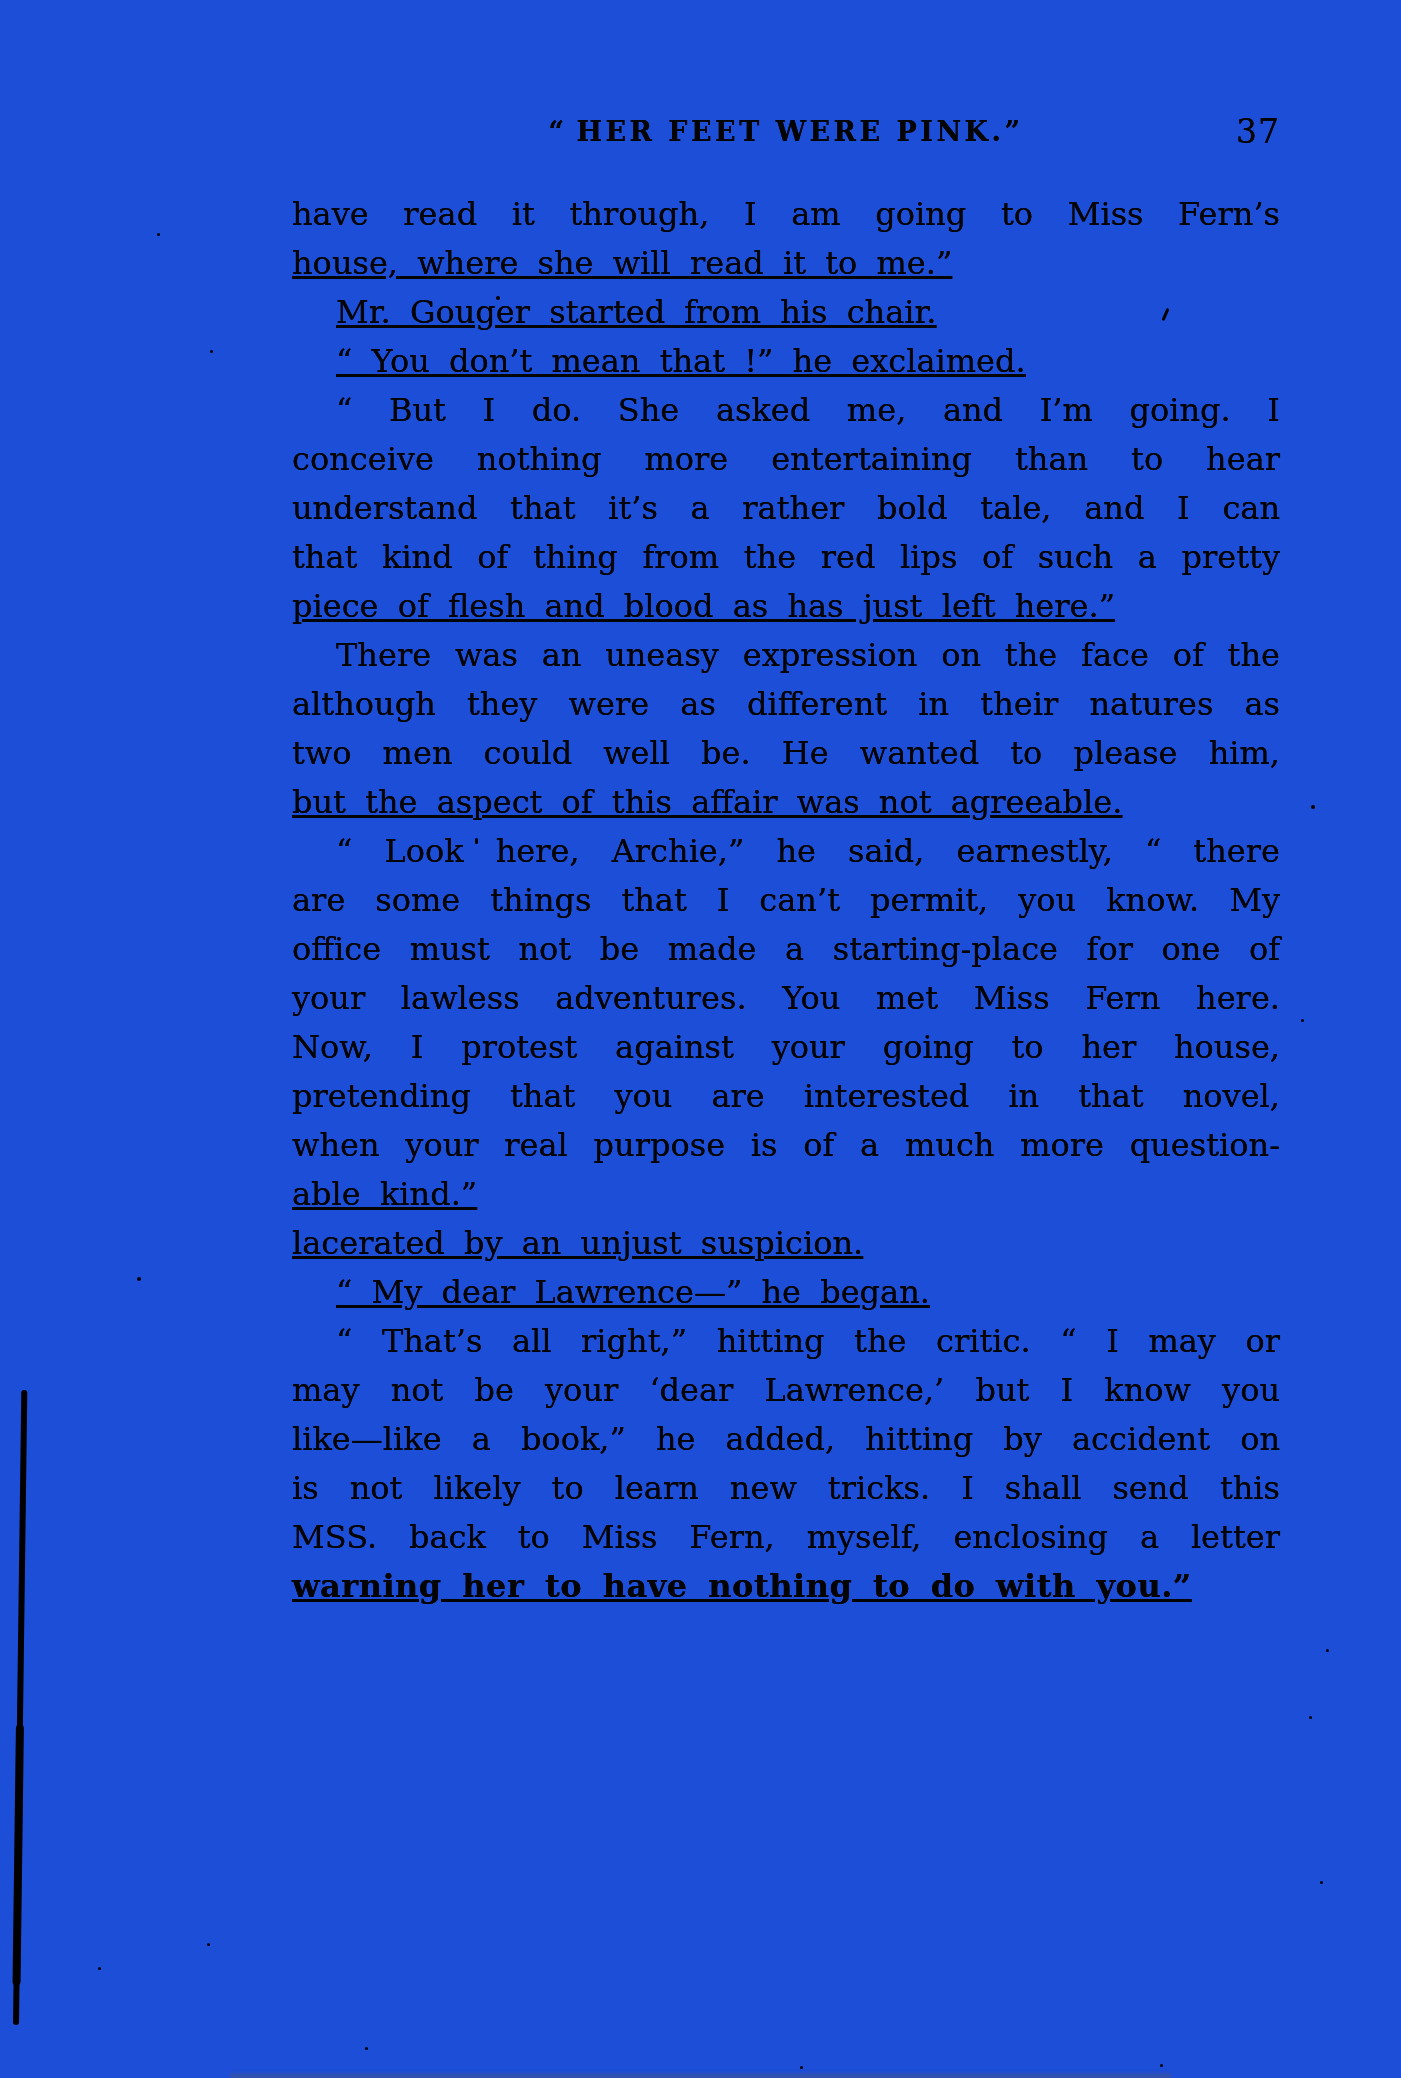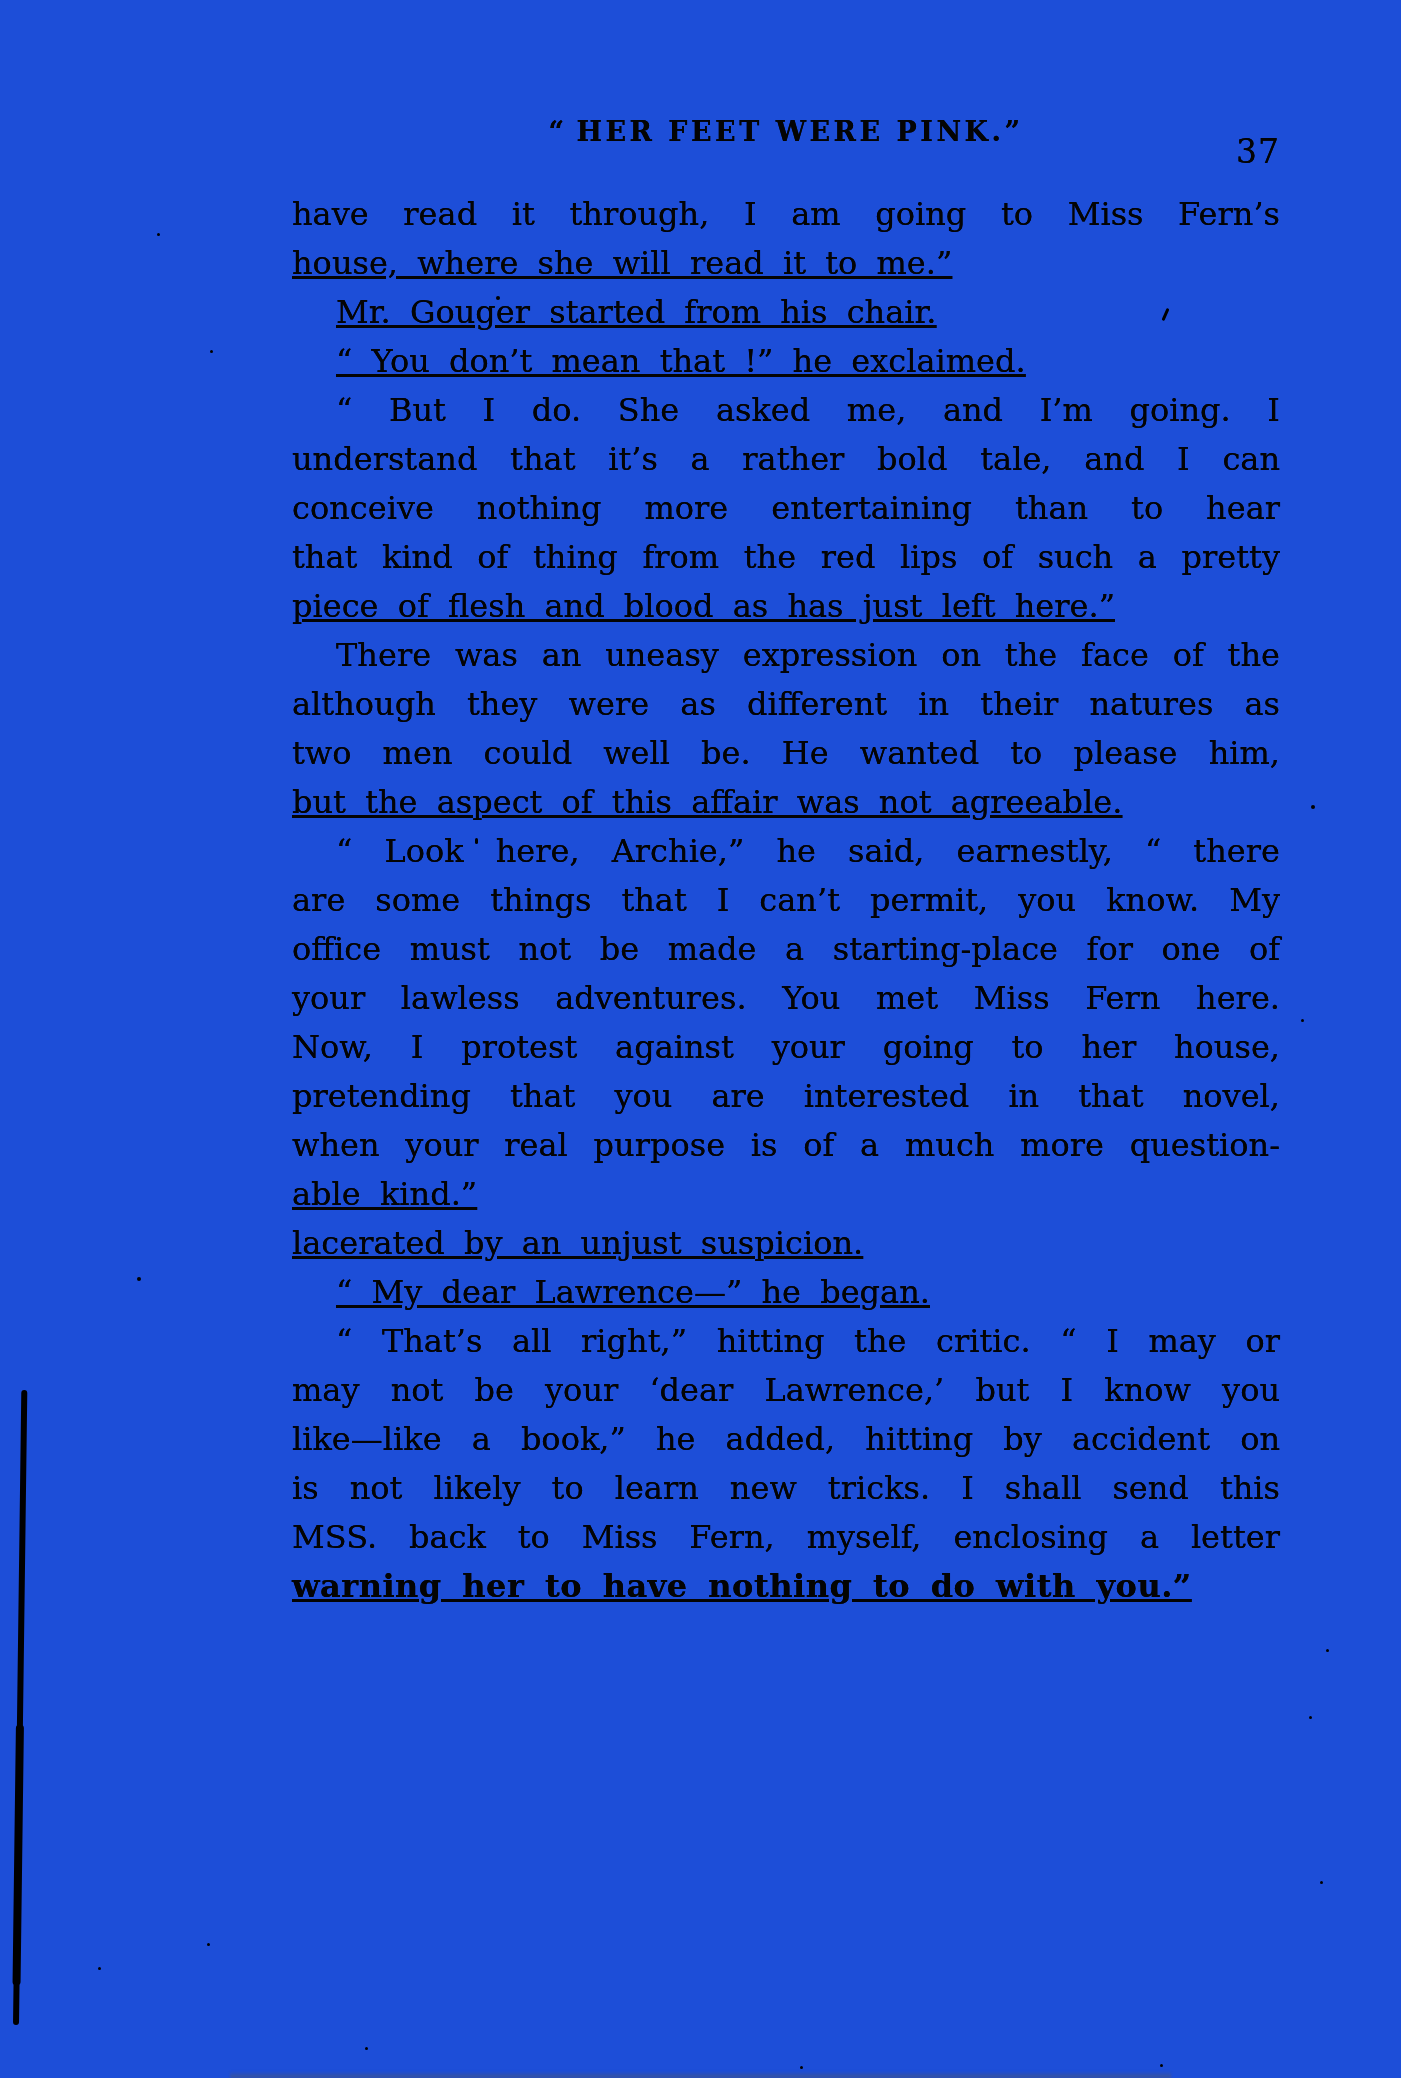--- a/index.html
+++ b/index.html
@@ -31,21 +31,20 @@
   }
   .page-number {
     position: absolute;
     top: 112px;
     left: 1180px;
     width: 100px;
     text-align: right;
     font-size: 33px;
     letter-spacing: 1px;
     text-shadow: 0 0 0.6px rgba(0,0,0,0.85);
-    margin-top: 20px;
   }
   
   .text-block {
     position: absolute;
     left: 292px;
     top: 190px;
     width: 988px;
     font-size: 32px;
     line-height: 49px;
     word-spacing: 9px;
@@ -126,22 +125,22 @@
   <div class="text-block">
 
     <div class="line just">have read it through, I am going to Miss Fern’s</div>
     <div class="line last">house, where she will read it to me.”</div>
 
     <div class="line indent last">Mr. Gouger started from his chair.</div>
 
     <div class="line indent last">“ You don’t mean that !” he exclaimed.</div>
 
     <div class="line indent just">“ But I do.  She asked me, and I’m going.  I</div>
+    <div class="line just">conceive nothing more entertaining than to hear</div>
     <div class="line just">understand that it’s a rather bold tale, and I can</div>
-    <div class="line just">conceive nothing more entertaining than to hear</div>
     <div class="line just">that kind of thing from the red lips of such a pretty</div>
     <div class="line last">piece of flesh and blood as has just left here.”</div>
 
     <div class="line indent just">There was an uneasy expression on the face of the</div>
     <div class="line just">although they were as different in their natures as</div>
     <div class="line just">two men could well be.  He wanted to please him,</div>
     <div class="line last">but the aspect of this affair was not agreeable.</div>
 
     <div class="line indent just">“ Look here, Archie,” he said, earnestly, “ there</div>
     <div class="line just">are some things that I can’t permit, you know.  My</div>

